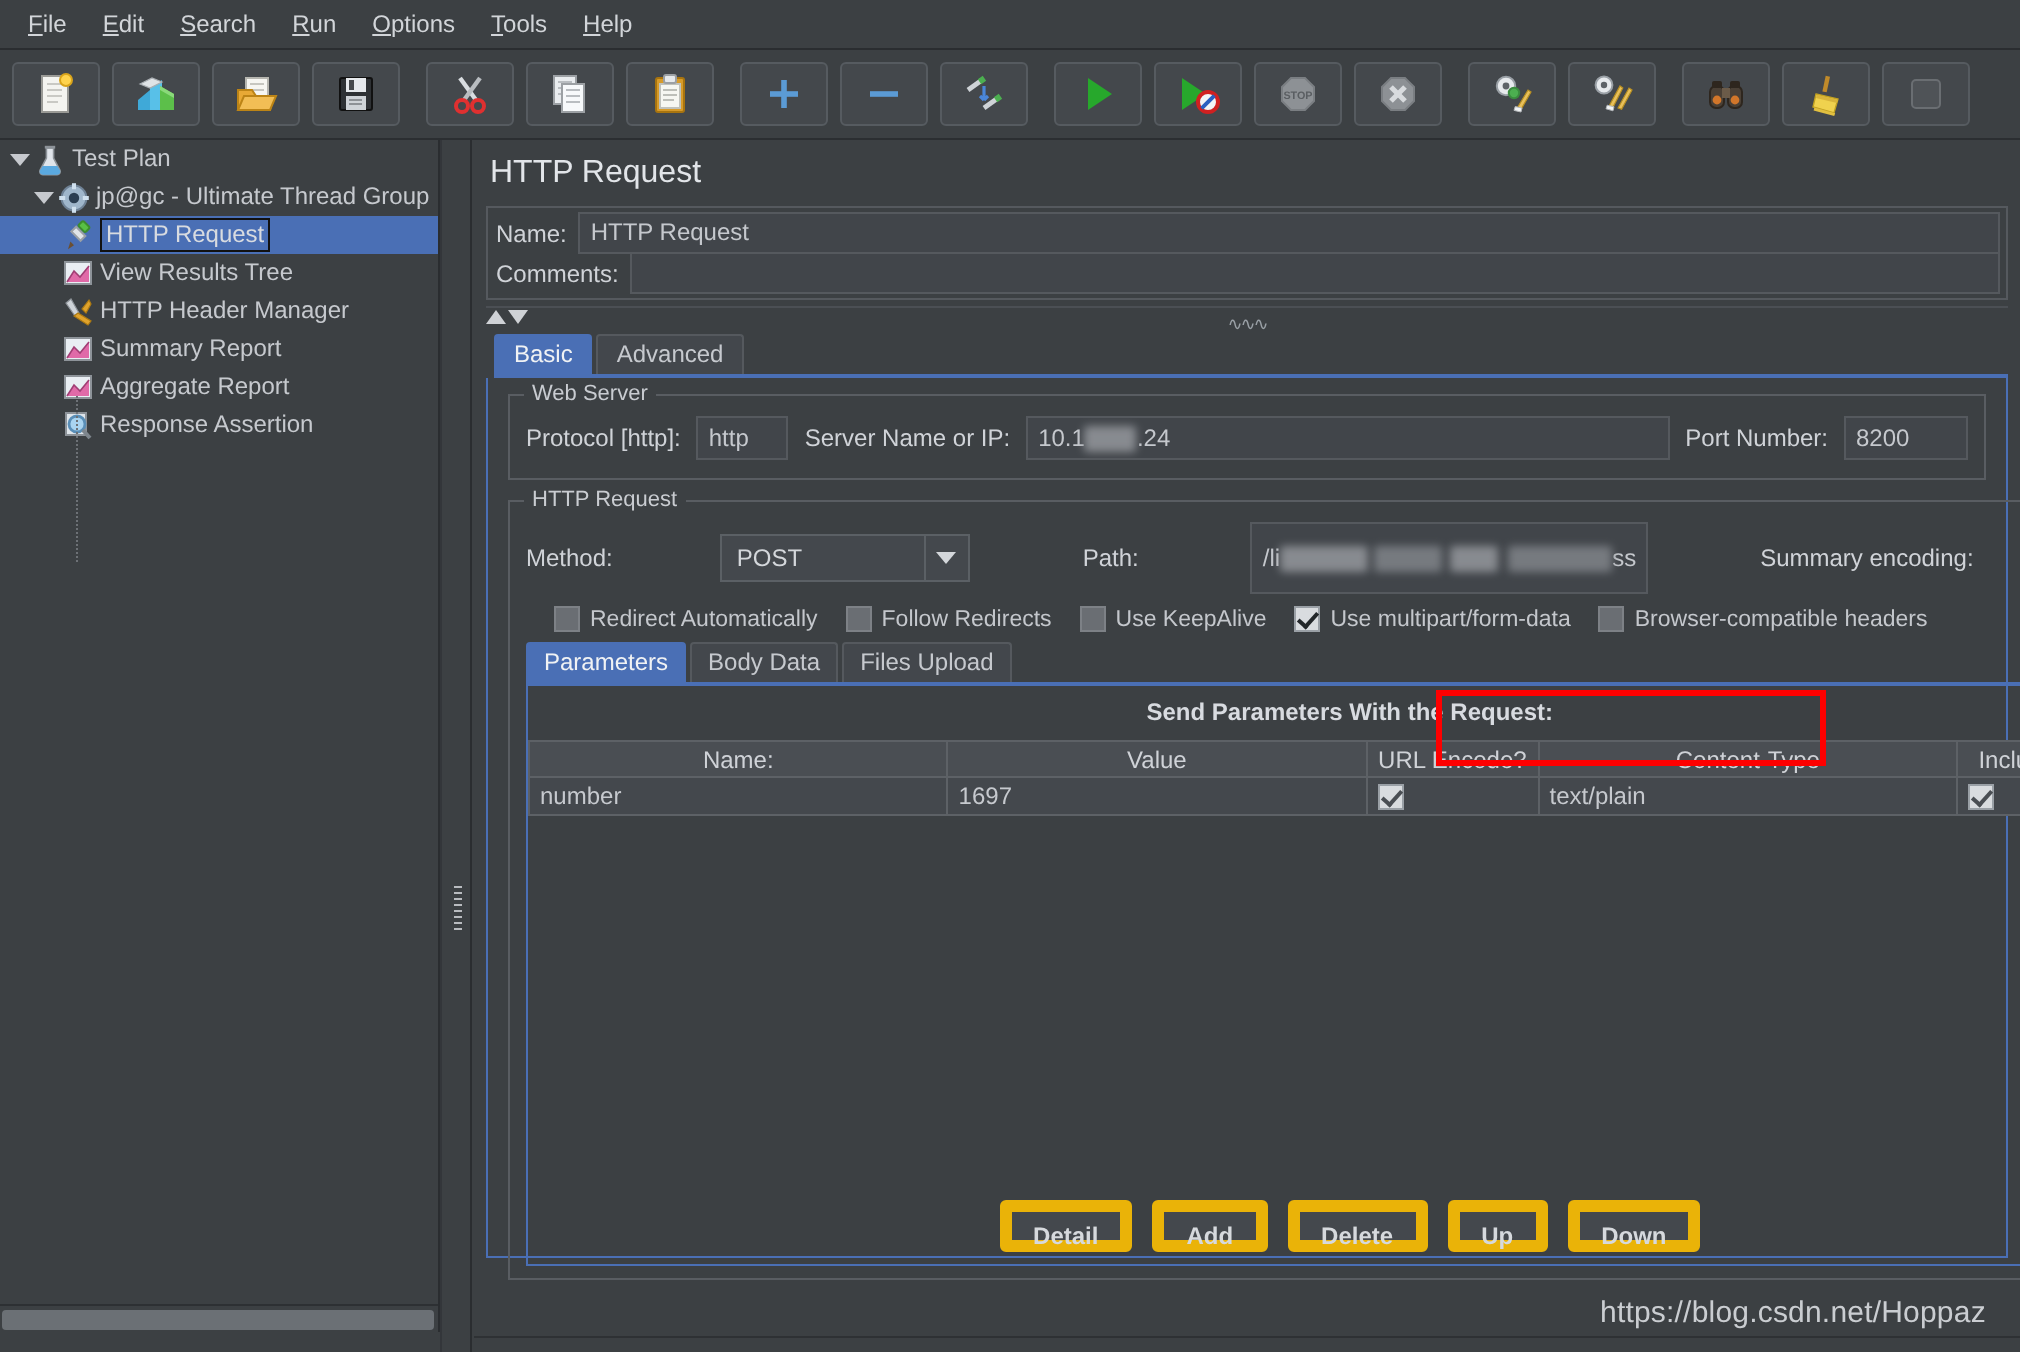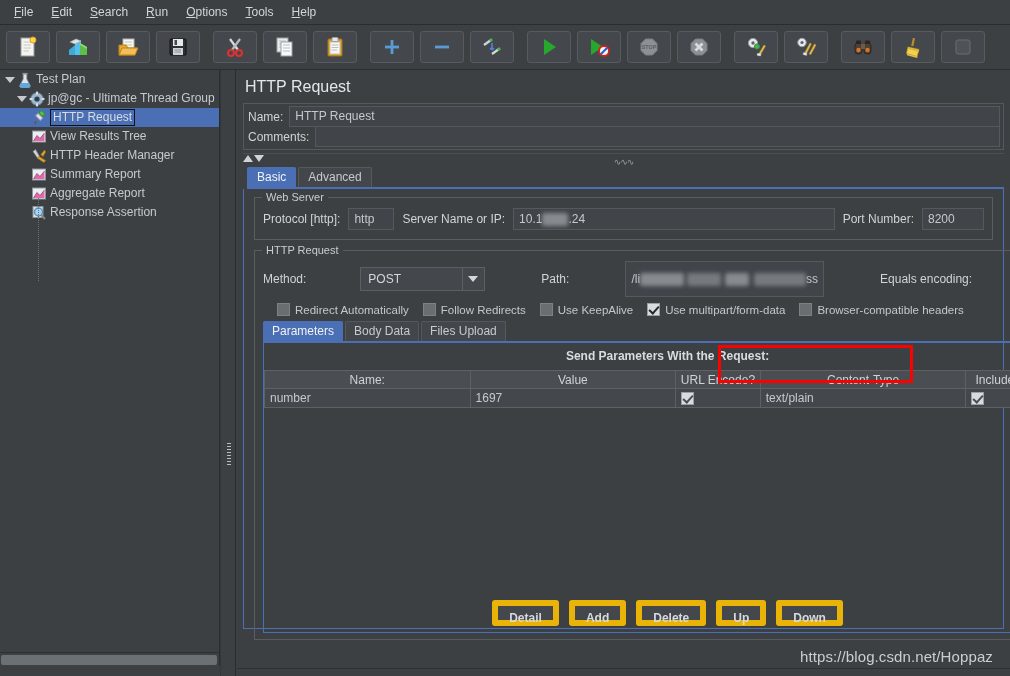--- a/index.html
+++ b/index.html
@@ -605,21 +605,21 @@
         <div class="frow" style="margin-bottom:2px;gap:48px;">
           <span class="lbl">Method:</span>
           <div class="combo">
             <span>POST</span>
             <span class="arrow"></span>
           </div>
           <span class="lbl ml8 mr8">Path:</span>
           <div class="fi" style="flex:1 1 auto;height:36px;line-height:34px;">
             <span>/li</span><span class="blur" style="width:44px;"></span><span class="blur blur2" style="width:34px;margin-left:3px;"></span><span class="blur" style="width:24px;margin-left:4px;"></span><span class="blur blur2" style="width:52px;margin-left:5px;"></span><span>ss</span>
           </div>
-          <span class="lbl ml8 mr8">Equals encoding:</span>
+          <span class="lbl ml8 mr8">Summary encoding:</span>
           <div class="fi" style="width:44px;">utf-8</div>
         </div>
 
         <div class="cbrow">
           <label class="cb">
             <span class="cbox"></span>
             <span>Redirect Automatically</span>
           </label>
           <label class="cb">
             <span class="cbox"></span>

